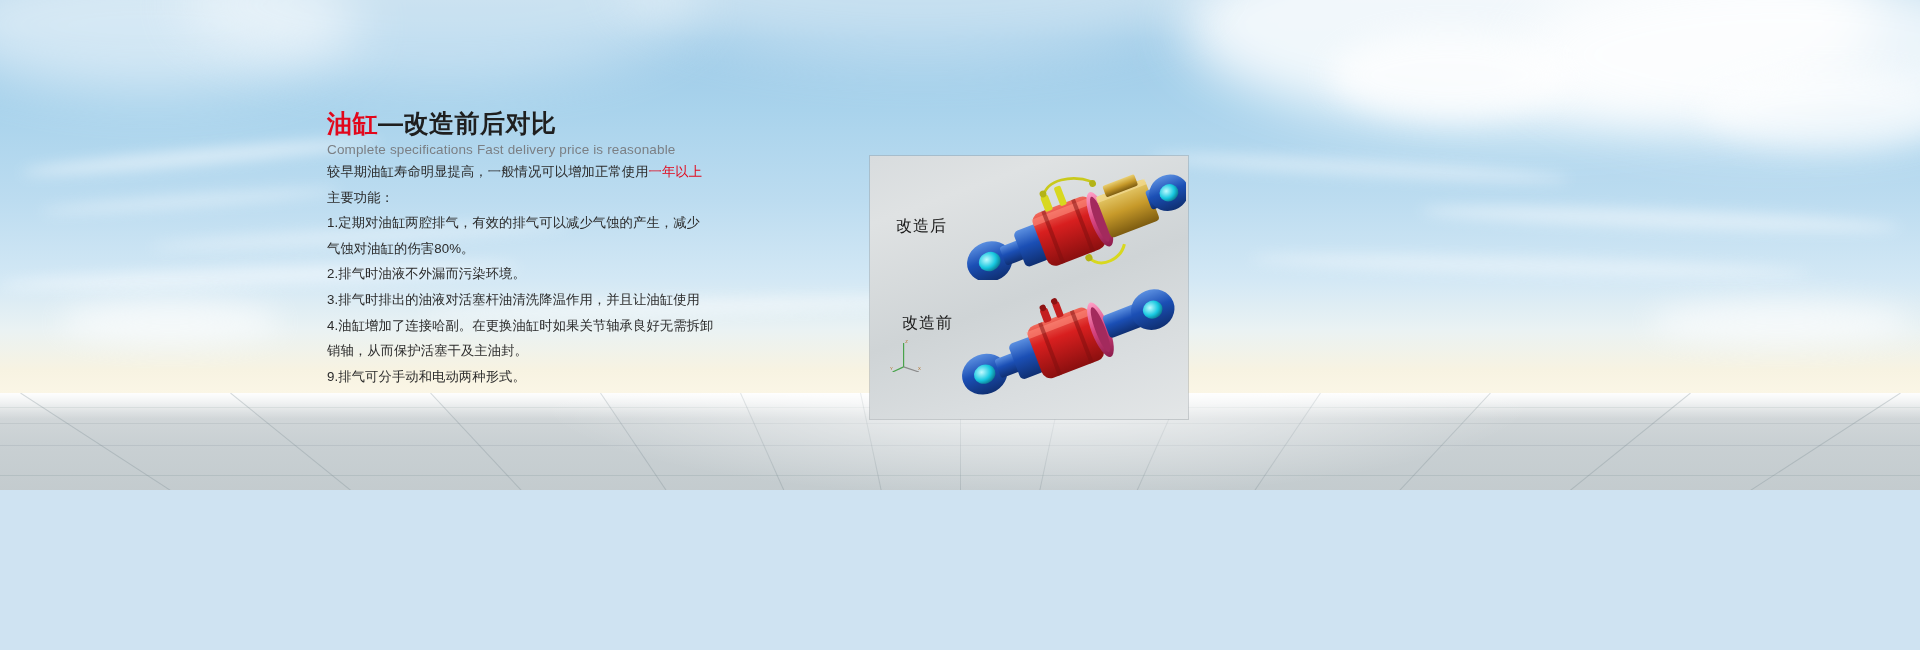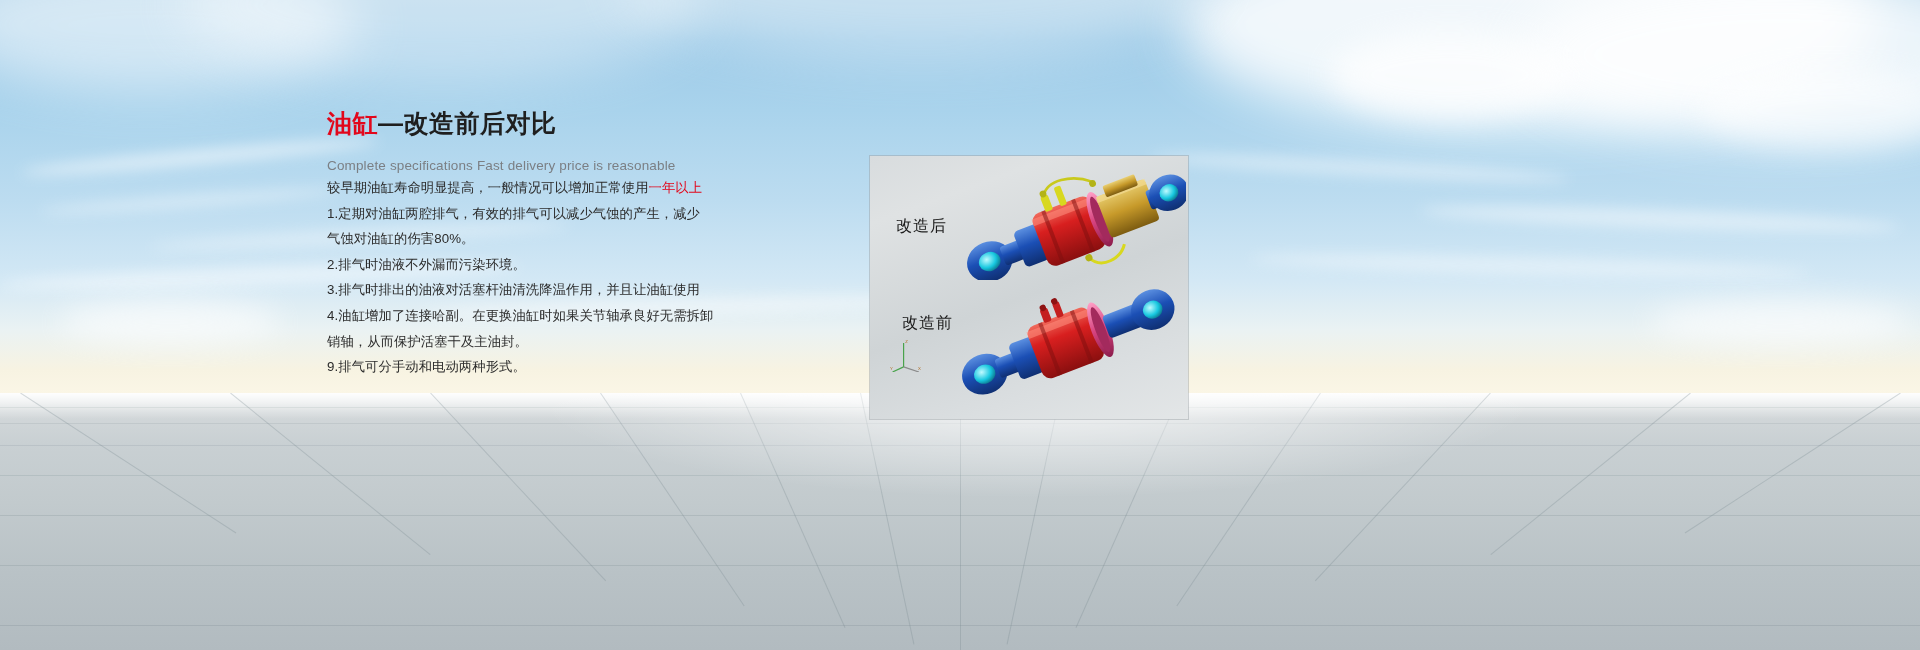--- a/index.html
+++ b/index.html
@@ -3,21 +3,21 @@
 <meta charset="utf-8">
 <title>Banner</title>
 <style>
   * { box-sizing: border-box; margin:0; padding:0; }
   html,body { width:1920px; height:650px; overflow:hidden; }
   body {
     font-family: "Liberation Sans", "DejaVu Sans", sans-serif;
     background:#cfe3f2;
     position:relative;
   }
-  #stage { position:absolute; left:0; top:0; width:1920px; height:650px; overflow:hidden; }
+  #stage { position:absolute; left:0; top:0; width:1920px; height:490px; overflow:hidden; }
 
   
   .sky {
     position:absolute; left:0; top:0; width:1920px; height:395px;
     background:
       linear-gradient(to bottom,
         #a8cfe8 0px,
         #9ecbe8 40px,
         #a9d3ec 110px,
         #bcdcf0 200px,
@@ -56,21 +56,21 @@
   }
 
   
   .textblock { position:absolute; left:327px; top:108px; width:520px; }
   .title {
     font-size:25px; font-weight:bold; color:#1f1f1f;
     letter-spacing:.5px; line-height:30px; white-space:nowrap;
   }
   .title .hl { color:#e2071b; }
   .subtitle {
-    margin-top:20px; font-size:13.5px; color:#7b7f84;
+    margin-top:4px; font-size:13.5px; color:#7b7f84;
     letter-spacing:.15px; white-space:nowrap;
   }
   .bodytext { margin-top:2px; }
   .bodytext p {
     font-size:13.3px; color:#2b2b2b; line-height:25.6px;
     white-space:nowrap; letter-spacing:.1px;
   }
   .bodytext .red { color:#e2071b; }
 
   
@@ -144,20 +144,21 @@
     <div class="sheen"></div>
   </div>
 
   <div class="textblock">
     <div class="title">
       <span class="hl">油缸</span><span>—改造前后对比</span>
     </div>
     <div class="subtitle">Complete specifications Fast delivery price is reasonable</div>
     <div class="bodytext" id="bodytext">
         <p><span>较早期油缸寿命明显提高，一般情况可以增加正常使用</span><span class="red">一年以上</span></p>
+        <p><span>主要功能：</span></p>
         <p><span>1.定期对油缸两腔排气，有效的排气可以减少气蚀的产生，减少</span></p>
         <p><span>气蚀对油缸的伤害80%。</span></p>
         <p><span>2.排气时油液不外漏而污染环境。</span></p>
         <p><span>3.排气时排出的油液对活塞杆油清洗降温作用，并且让油缸使用</span></p>
         <p><span>4.油缸增加了连接哈副。在更换油缸时如果关节轴承良好无需拆卸</span></p>
         <p><span>销轴，从而保护活塞干及主油封。</span></p>
         <p><span>9.排气可分手动和电动两种形式。</span></p>
       </div>
   </div>
 

